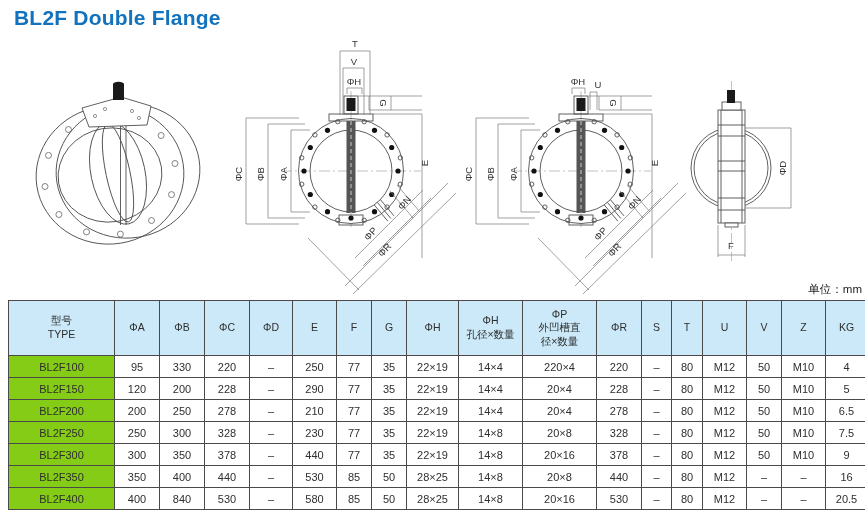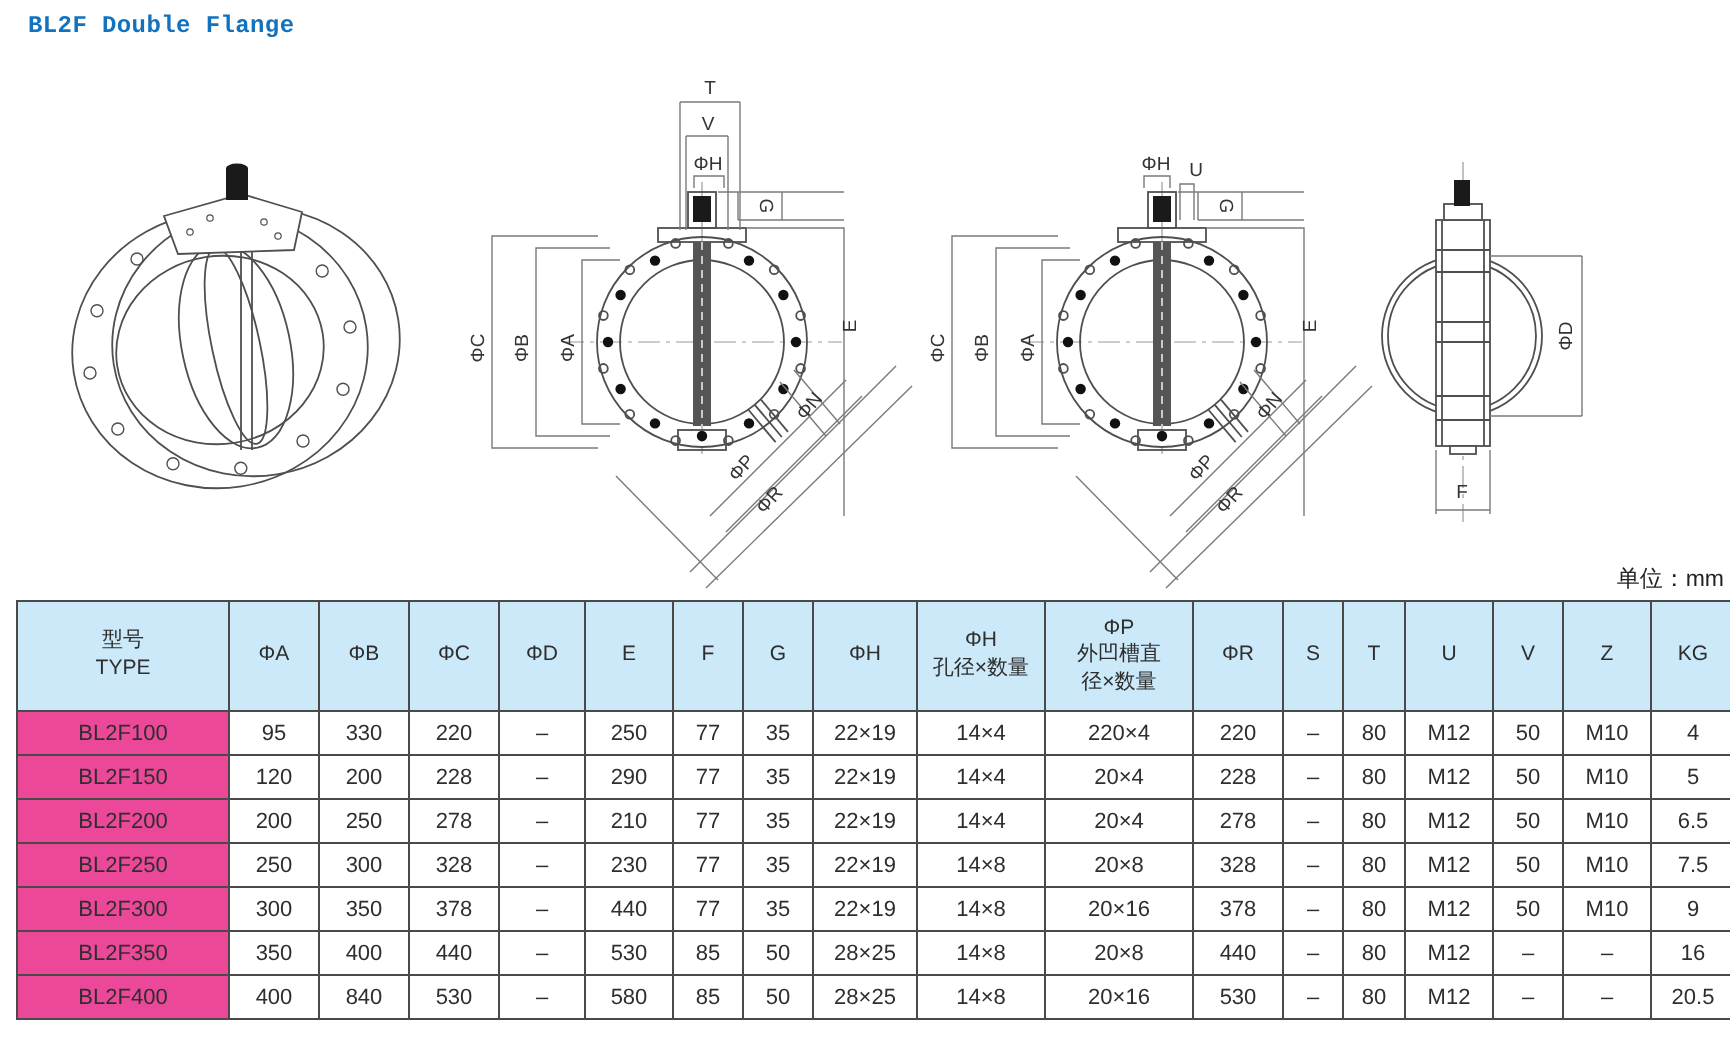--- a/index.html
+++ b/index.html
@@ -1,22 +1,22 @@
 <!DOCTYPE html>
 <html><head>
 <meta charset="utf-8">
 <style>
   html,body{margin:0;padding:0;}
   body{
     width:865px;height:519px;position:relative;background:#ffffff;
     font-family:"Liberation Sans", sans-serif;overflow:hidden;color:#2e2e2e;
   }
   .page-title{
-    position:absolute;left:14px;top:6px;font-size:12px;font-weight:bold;
-    color:#1272bd;letter-spacing:.2px;font-family:Liberation Mono, monospace;
+    position:absolute;left:14px;top:6px;font-size:21px;font-weight:bold;
+    color:#1272bd;letter-spacing:.2px;
   }
   .unit-note{
     position:absolute;right:3px;top:282px;font-size:11.5px;color:#222;
   }
   .diagram{position:absolute;}
   .ln{stroke:#4f4f4f;fill:none;stroke-width:0.9;}
   .dim{stroke:#7a7a7a;fill:none;stroke-width:0.7;}
   .cl{stroke:#999;fill:none;stroke-width:0.6;stroke-dasharray:11 3 2 3;}
   svg text{
     font-family:"Liberation Sans", sans-serif;font-size:9.5px;fill:#333;
@@ -29,21 +29,21 @@
   }
   table.spec th, table.spec td{
     border:1px solid #4a4a4a;text-align:center;vertical-align:middle;
     font-size:11px;padding:0;overflow:hidden;
   }
   table.spec thead th{
     background:#cbe9f8;font-weight:normal;white-space:pre-line;
     height:54px;line-height:1.3;font-size:10.5px;
   }
   table.spec tbody td{height:21px;background:#fff;}
-  table.spec tbody td.type-col{background:#ec4899;}
+  table.spec tbody td.type-col{background:#84cc16;}
   col.c0{width:106px}col.c1{width:45px}col.c2{width:45px}col.c3{width:45px}
   col.c4{width:43px}col.c5{width:44px}col.c6{width:35px}col.c7{width:35px}
   col.c8{width:52px}col.c9{width:64px}col.c10{width:74px}col.c11{width:45px}
   col.c12{width:30px}col.c13{width:31px}col.c14{width:44px}col.c15{width:35px}
   col.c16{width:44px}col.c17{width:42px}
 </style>
 </head>
 <body>
 
 <div class="page-title">BL2F Double Flange</div>

